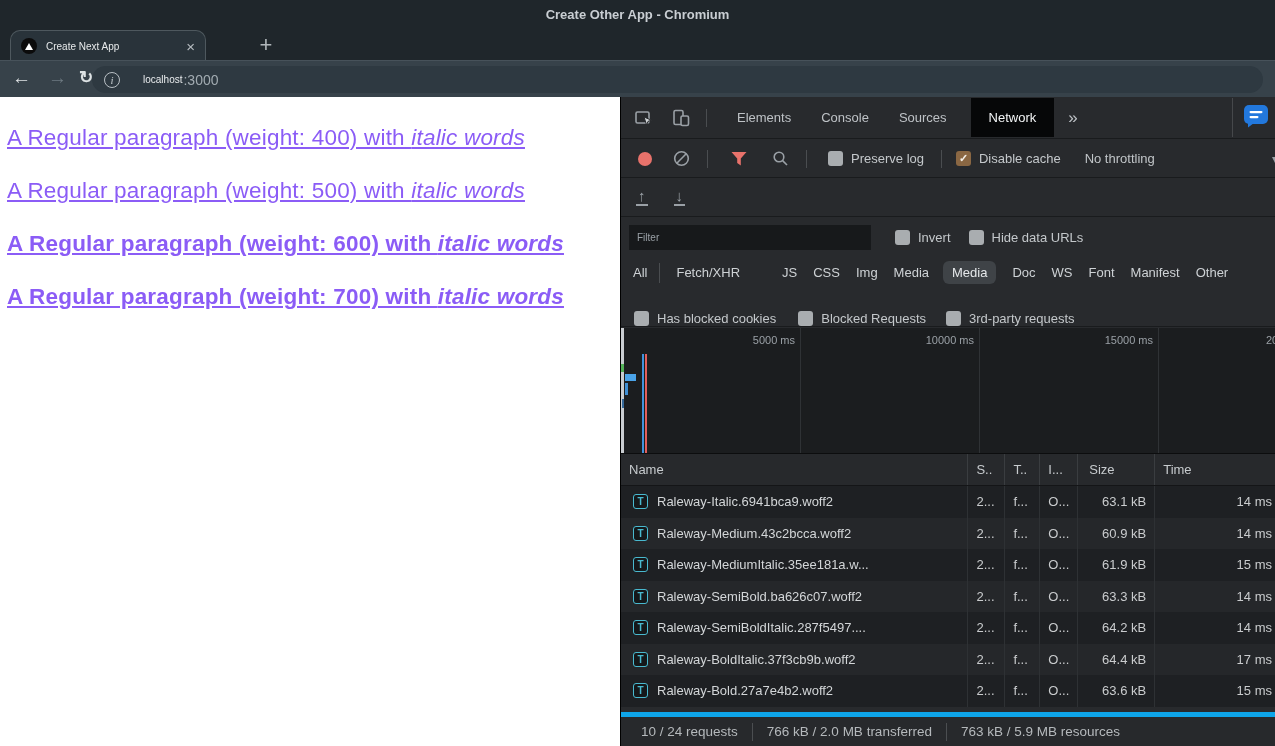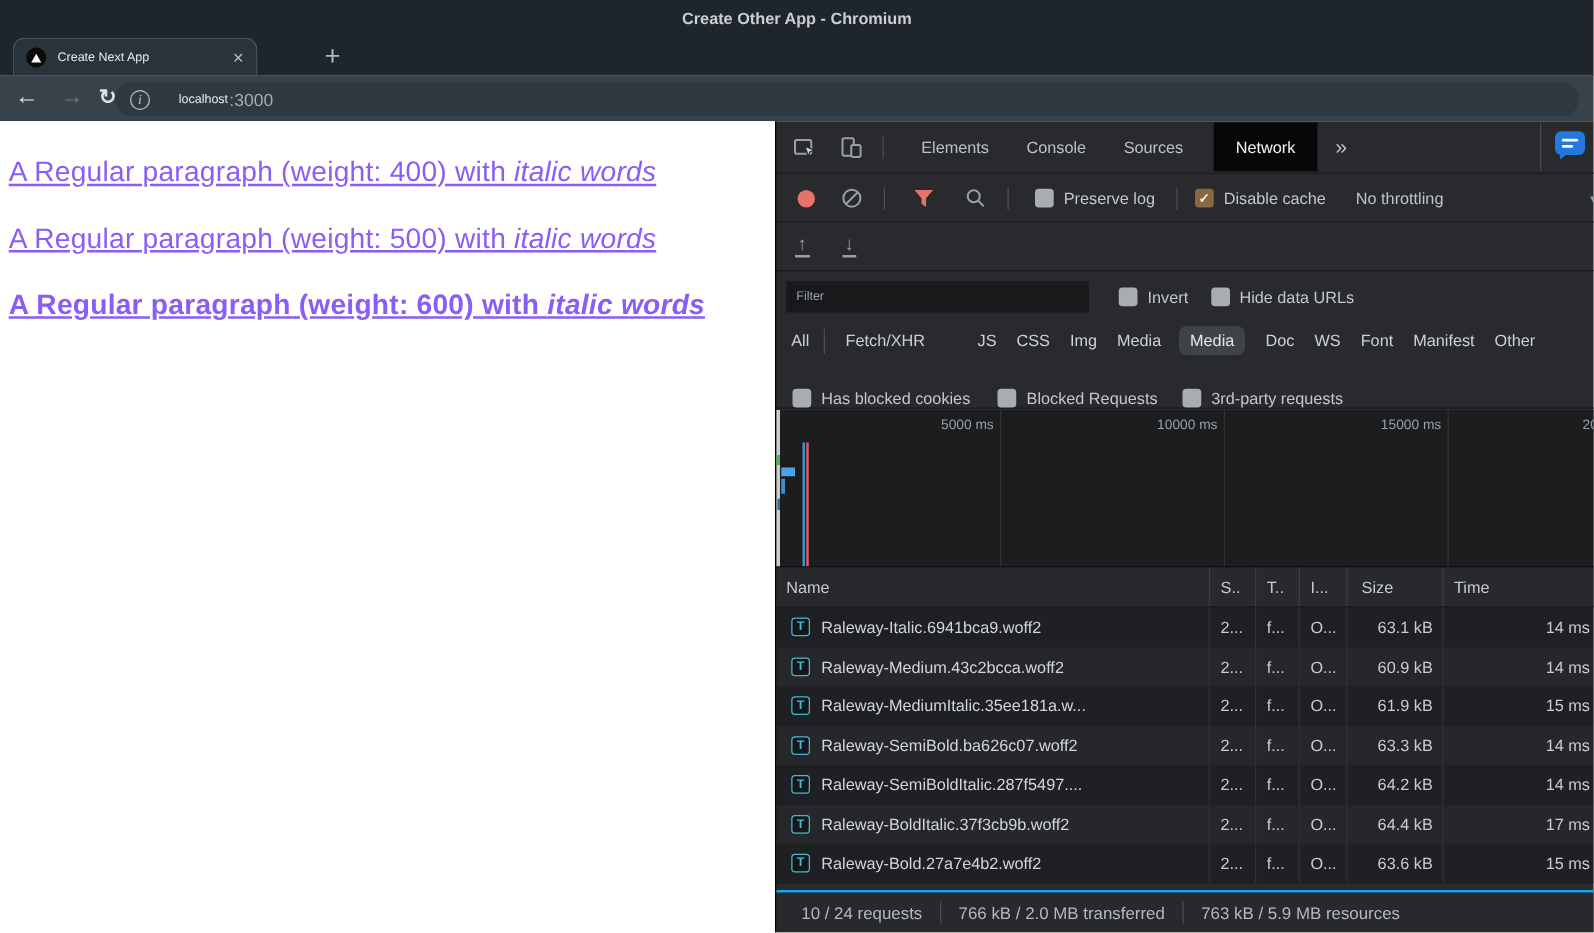--- a/index.html
+++ b/index.html
@@ -119,21 +119,21 @@
   .rcell { height:100%; display:flex; align-items:center; border-right:1px solid #2e3134; overflow:hidden; }
   .r-name { width:348px; padding-left:12px; gap:9px; }
   .r-name .nm { white-space:nowrap; overflow:hidden; color:#d3d6d8; }
   .r-s { width:37px; padding-left:8px; } .r-t { width:35px; padding-left:8px; } .r-i { width:38px; padding-left:8px; }
   .r-size { width:77px; justify-content:flex-end; padding-right:8px; }
   .r-time { width:120px; justify-content:flex-end; padding-right:3px; border-right:none; }
   .ficon { width:15px; height:15px; border:1.5px solid #49b9cf; border-radius:3px; color:#49b9cf;
     background:#15181a; font-size:10px; font-weight:bold; display:flex; align-items:center; justify-content:center; flex:0 0 auto; }
 
   .dt-footer { position:absolute; left:0; top:615px; right:0; height:34px; background:#27292c;
-    border-top:2px solid #0ea5e9; display:flex; align-items:center; color:#b5b9bc; font-size:13.5px; }
+    border-top:5px solid #0ea5e9; display:flex; align-items:center; color:#b5b9bc; font-size:13.5px; }
   .dt-footer .ft { white-space:nowrap; }
   .ft1 { margin-left:20px; } .dt-footer .sep { margin-left:14px; background:#4b4e51; }
   .ft2, .ft3 { margin-left:14px; }
 </style>
 </head>
 <body>
 
 <div class="titlebar">
   <span>Create Other App - Chromium</span>
 </div>
@@ -157,20 +157,21 @@
     <span class="info-badge">i</span>
     <span class="url-host">localhost</span>
       <span class="url-port" style="margin-left:-10px">:3000</span>
   </div>
 </div>
 
 <div class="page">
   <p class="w400"><span>A Regular paragraph (weight: 400) with </span><em>italic words</em></p>
   <p class="w500"><span>A Regular paragraph (weight: 500) with </span><em class="w500">italic words</em></p>
   <p class="w600"><span>A Regular paragraph (weight: 600) with </span><em class="w600">italic words</em></p>
+  <p class="w700"><span>A Regular paragraph (weight: 700) with </span><em class="w700">italic words</em></p>
 </div>
 
 <div class="devtools">
 
   <div class="dt-tabbar">
     <svg class="i-inspect" width="20" height="20" viewBox="0 0 20 20">
       <rect x="2" y="4" width="13" height="11" rx="1.5" fill="none" stroke="#9aa0a6" stroke-width="1.6"></rect>
       <path d="M10 9 L17.5 12.2 L14 13.4 L12.6 17 Z" fill="#cfd3d6" stroke="#282a2d" stroke-width="1"></path>
     </svg>
     <svg class="i-device" width="20" height="20" viewBox="0 0 20 20">

